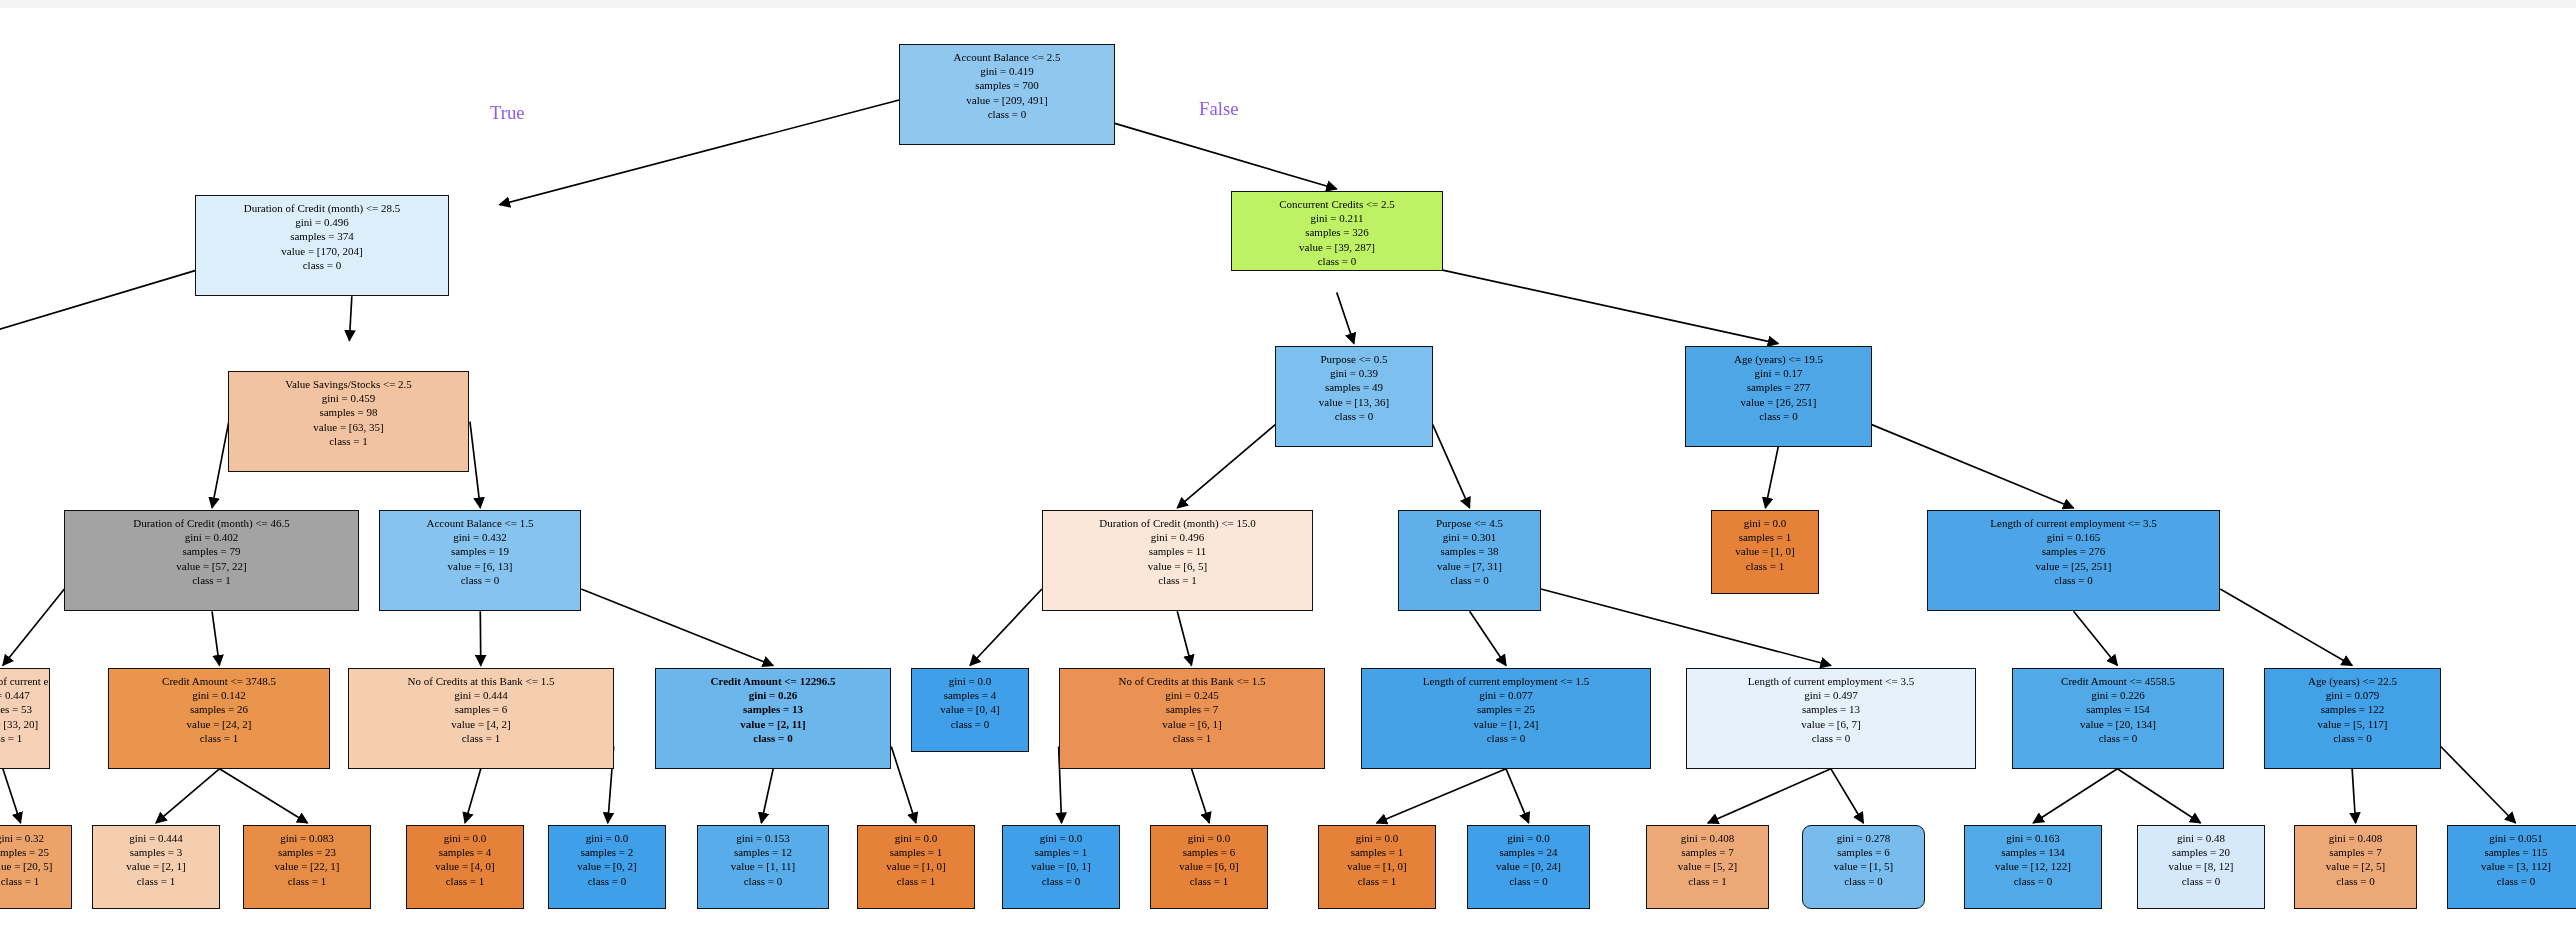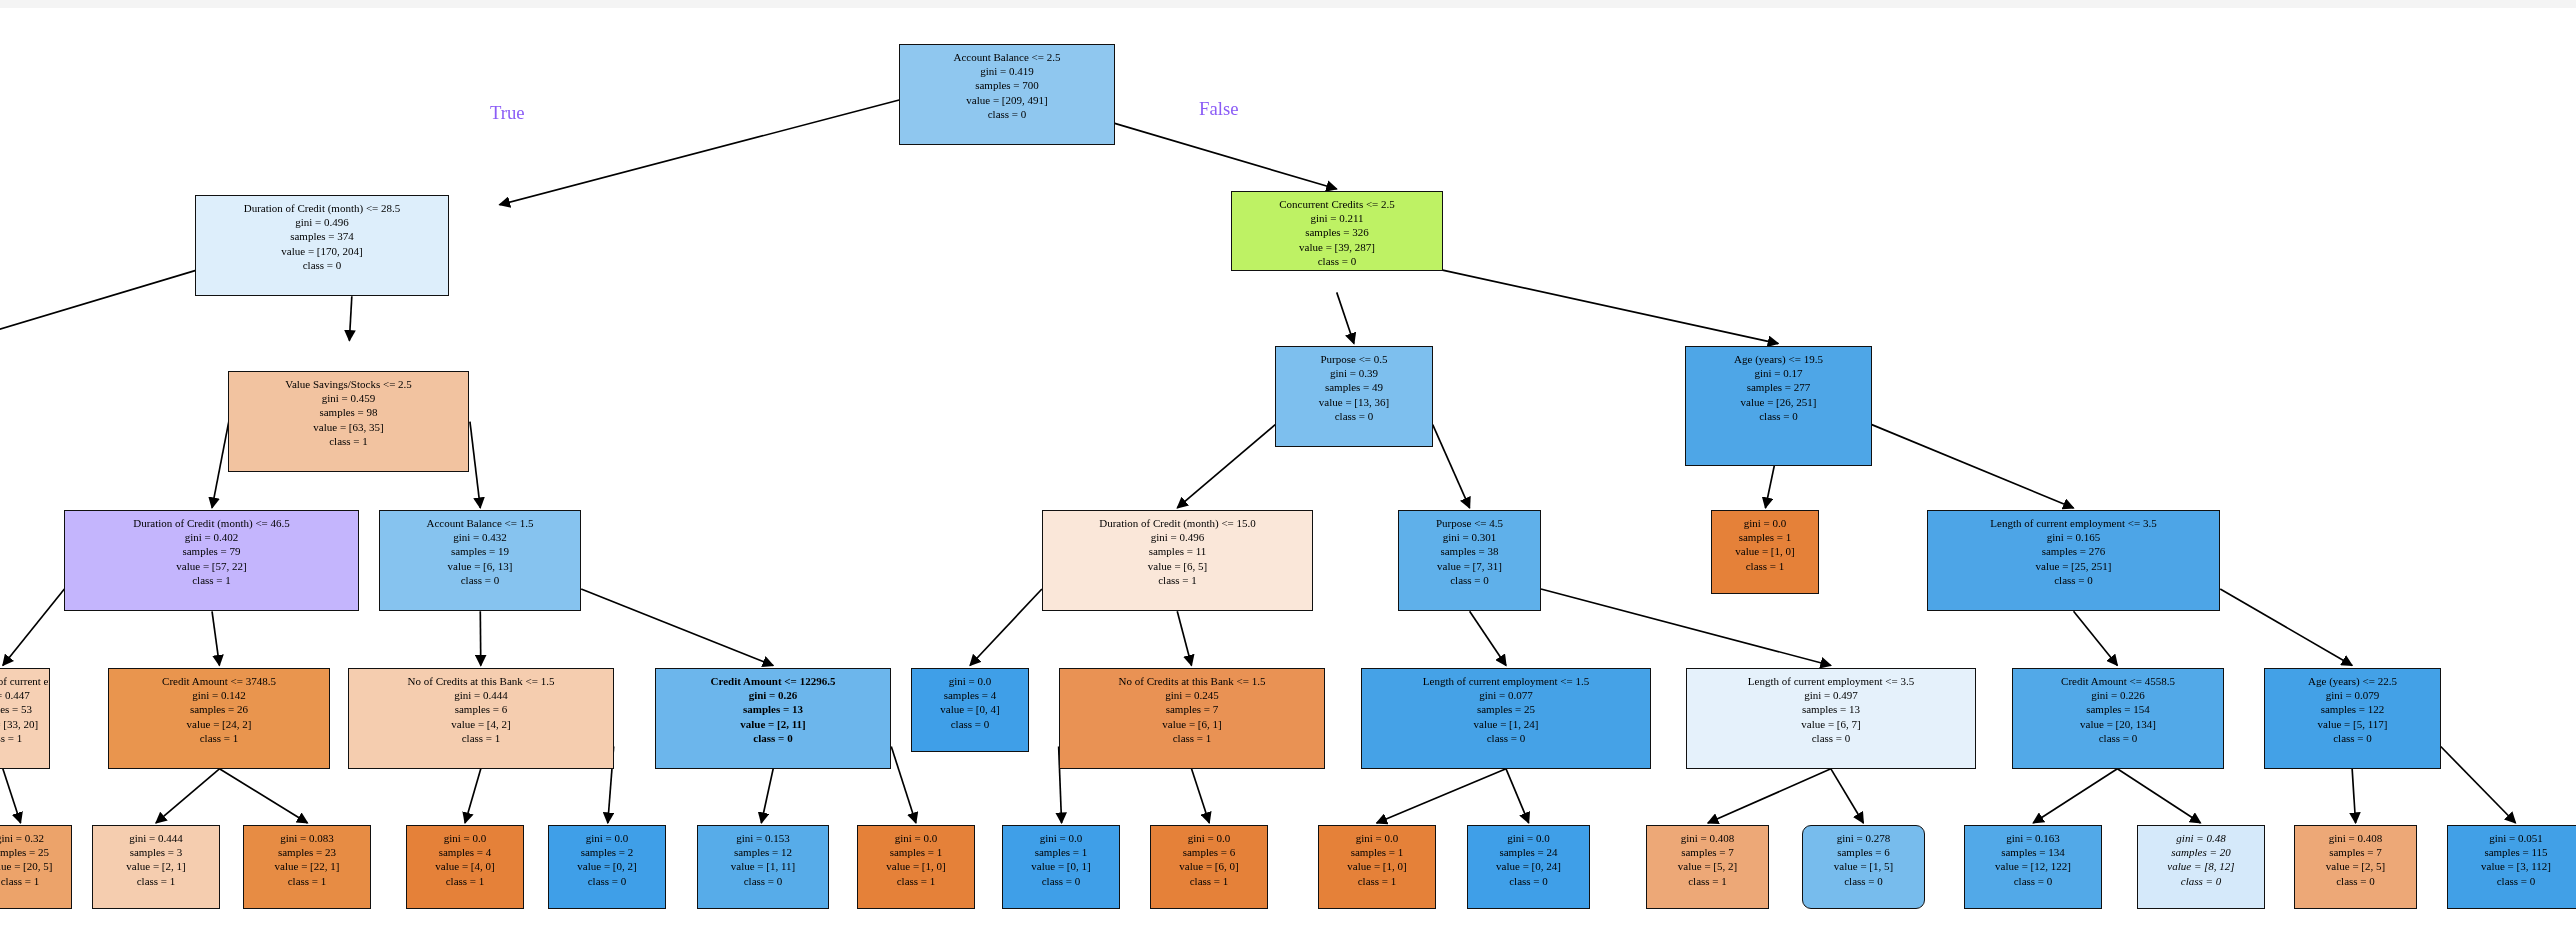--- a/index.html
+++ b/index.html
@@ -132,28 +132,28 @@
         <span class="ln">value = [63, 35]</span>
         <span class="ln">class = 1</span>
       </div>
       <div class="node" style="left: 1275px; top: 346px; width: 158px; height: 101px; background: rgb(125, 191, 238);">
         <span class="ln">Purpose &lt;= 0.5</span>
         <span class="ln">gini = 0.39</span>
         <span class="ln">samples = 49</span>
         <span class="ln">value = [13, 36]</span>
         <span class="ln">class = 0</span>
       </div>
-      <div class="node" style="left: 1685px; top: 346px; width: 187px; height: 120px; background: rgb(78, 166, 231);">
+      <div class="node" style="left: 1685px; top: 346px; width: 187px; height: 101px; background: rgb(78, 166, 231);">
         <span class="ln">Age (years) &lt;= 19.5</span>
         <span class="ln">gini = 0.17</span>
         <span class="ln">samples = 277</span>
         <span class="ln">value = [26, 251]</span>
         <span class="ln">class = 0</span>
       </div>
-      <div class="node" style="left: 64px; top: 510px; width: 295px; height: 101px; background: #c4b5fd;">
+      <div class="node" style="left: 64px; top: 510px; width: 295px; height: 101px; background: #a3a3a3;">
         <span class="ln">Duration of Credit (month) &lt;= 46.5</span>
         <span class="ln">gini = 0.402</span>
         <span class="ln">samples = 79</span>
         <span class="ln">value = [57, 22]</span>
         <span class="ln">class = 1</span>
       </div>
       <div class="node" style="left: 379px; top: 510px; width: 202px; height: 101px; background: rgb(134, 195, 239);">
         <span class="ln">Account Balance &lt;= 1.5</span>
         <span class="ln">gini = 0.432</span>
         <span class="ln">samples = 19</span>
@@ -333,21 +333,21 @@
         <span class="ln">samples = 6</span>
         <span class="ln">value = [1, 5]</span>
         <span class="ln">class = 0</span>
       </div>
       <div class="node" style="left: 1964px; top: 825px; width: 138px; height: 84px; background: rgb(82, 169, 232);">
         <span class="ln">gini = 0.163</span>
         <span class="ln">samples = 134</span>
         <span class="ln">value = [12, 122]</span>
         <span class="ln">class = 0</span>
       </div>
-      <div class="node" style="left: 2137px; top: 825px; width: 128px; height: 84px; background: rgb(213, 233, 250); font-style: italic;">
+      <div class="node" style="left: 2137px; top: 825px; width: 128px; height: 84px; background: rgb(213, 233, 250);">
         <span class="ln">gini = 0.48</span>
         <span class="ln">samples = 20</span>
         <span class="ln">value = [8, 12]</span>
         <span class="ln">class = 0</span>
       </div>
       <div class="node" style="left: 2294px; top: 825px; width: 123px; height: 84px; background: rgb(237, 168, 119);">
         <span class="ln">gini = 0.408</span>
         <span class="ln">samples = 7</span>
         <span class="ln">value = [2, 5]</span>
         <span class="ln">class = 0</span>

